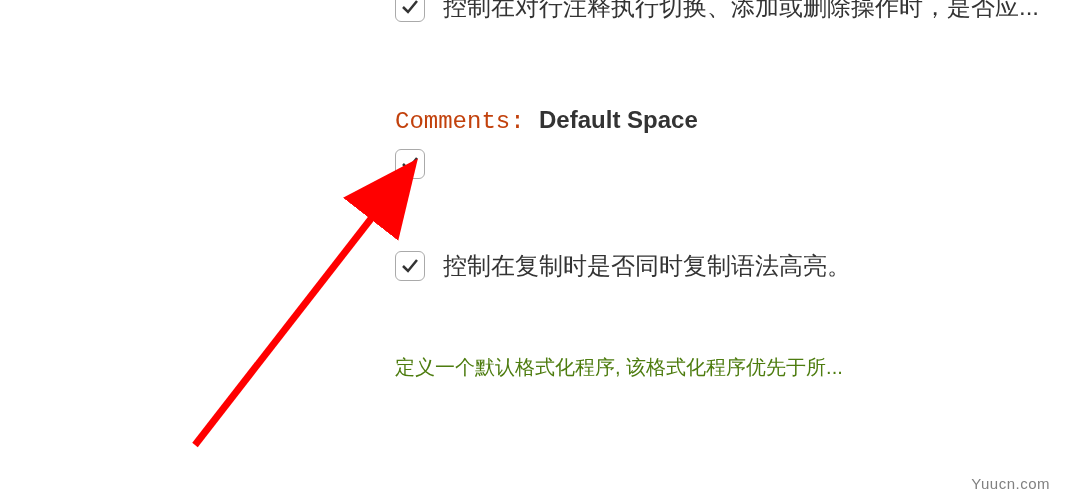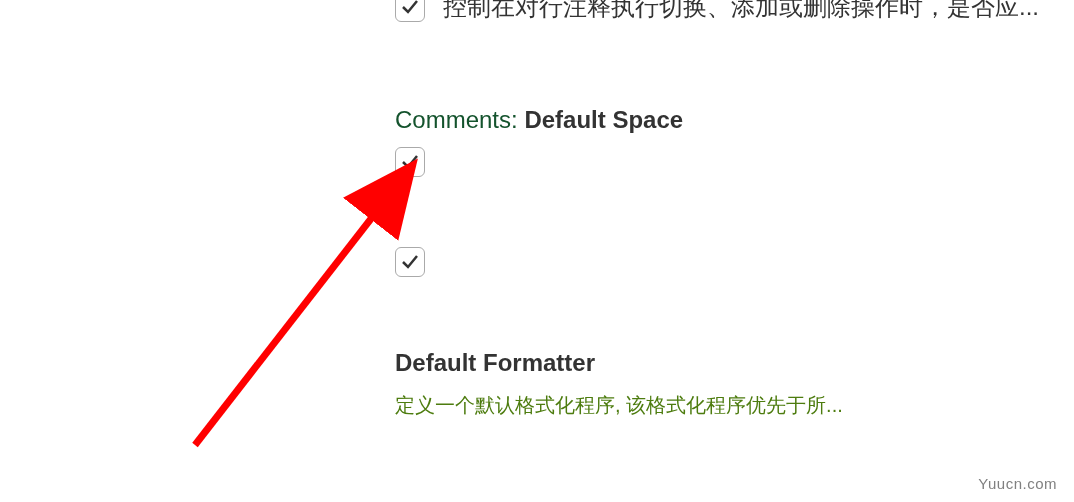--- a/index.html
+++ b/index.html
@@ -23,22 +23,23 @@
       margin-bottom: 80px;
     }
     .setting-title {
       font-size: 24px;
       font-weight: 600;
       color: #333;
       margin-bottom: 12px;
       line-height: 1.3;
     }
     .setting-title .prefix {
-      color: #14532d;
+      color: #c2410c;
       font-weight: 500;
+      font-family: Liberation Mono, monospace;
     }
     .setting-title .name {
       color: #333;
       font-weight: 600;
     }
     .checkbox-row {
       display: flex;
       align-items: center;
       gap: 18px;
     }
@@ -76,21 +77,21 @@
       overflow: hidden;
     }
     .arrow-annotation {
       position: absolute;
       left: 175px;
       top: 145px;
       pointer-events: none;
     }
     .watermark {
       position: absolute;
-      right: 17px;
+      right: 24px;
       bottom: 10px;
       font-size: 15px;
       color: #6a6a6a;
       opacity: 0.85;
       letter-spacing: 0.5px;
     }
   </style>
 </head>
 <body>
 
@@ -120,27 +121,25 @@
     </div>
   </div>
 
   <div class="setting-block">
     <div class="checkbox-row">
       <div class="checkbox">
         <svg viewBox="0 0 20 20">
             <polyline points="3,10 8,15 17,4"></polyline>
           </svg>
       </div>
+      <div class="description">控制在复制时是否同时复制语法高亮。</div>
     </div>
   </div>
 
   <div class="setting-block">
-    <div class="setting-title">
-      <span class="name">Default Formatter</span>
-    </div>
     <div class="plain-description">定义一个默认格式化程序, 该格式化程序优先于所...</div>
   </div>
 
 </div>
 
 <svg class="arrow-annotation" width="260" height="310">
   <defs>
     <marker id="arrowhead" markerWidth="12" markerHeight="12" refX="8" refY="5" orient="auto">
       <polygon points="0,0 11,5 0,10" fill="#ff0000"></polygon>
     </marker>

